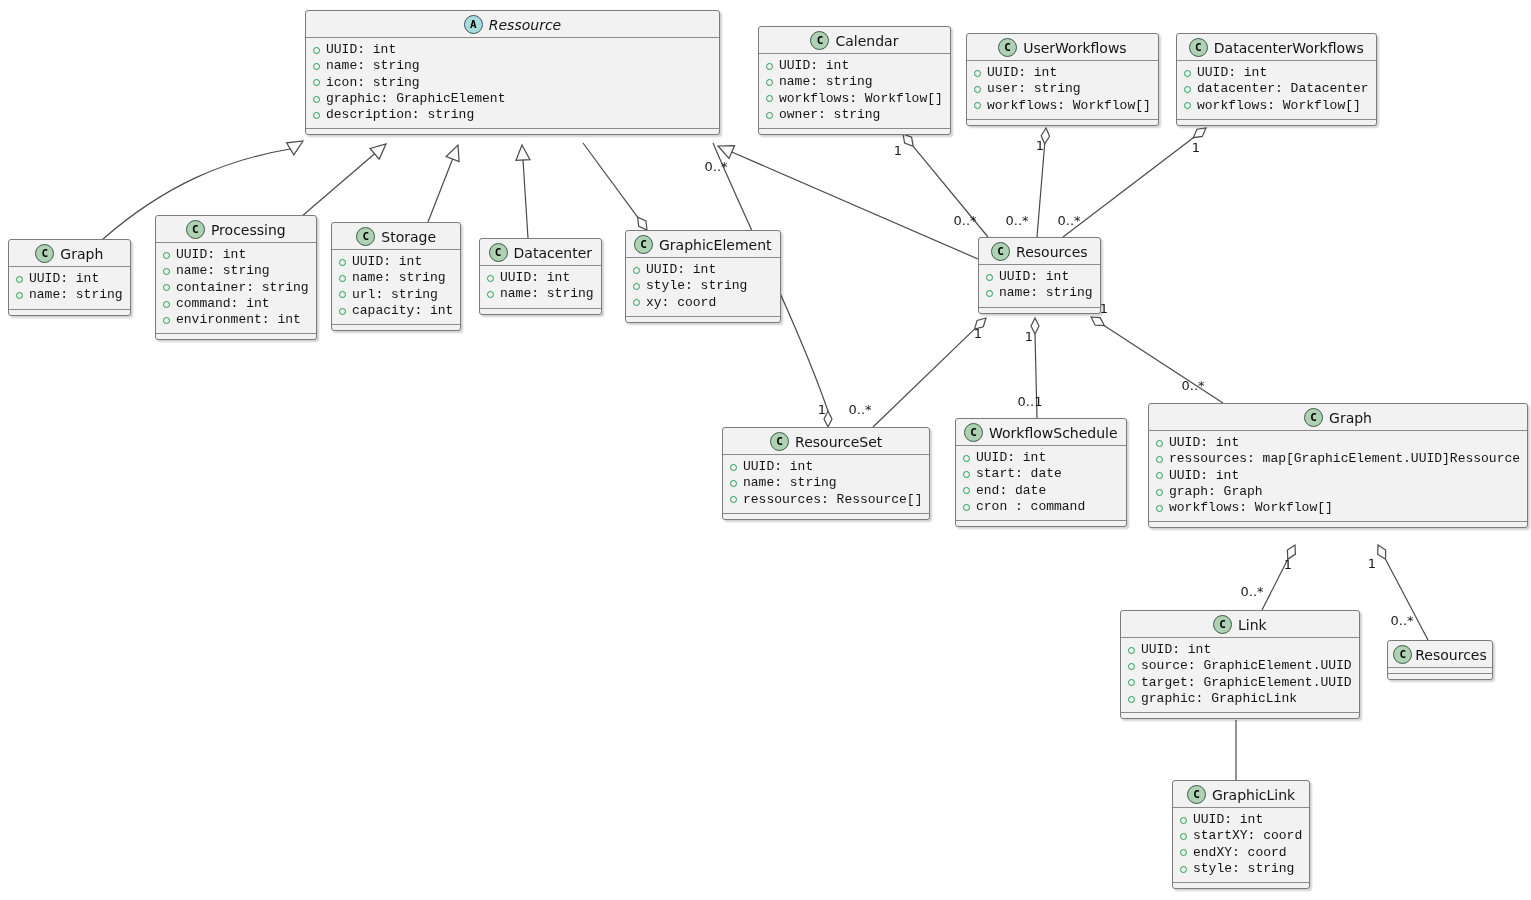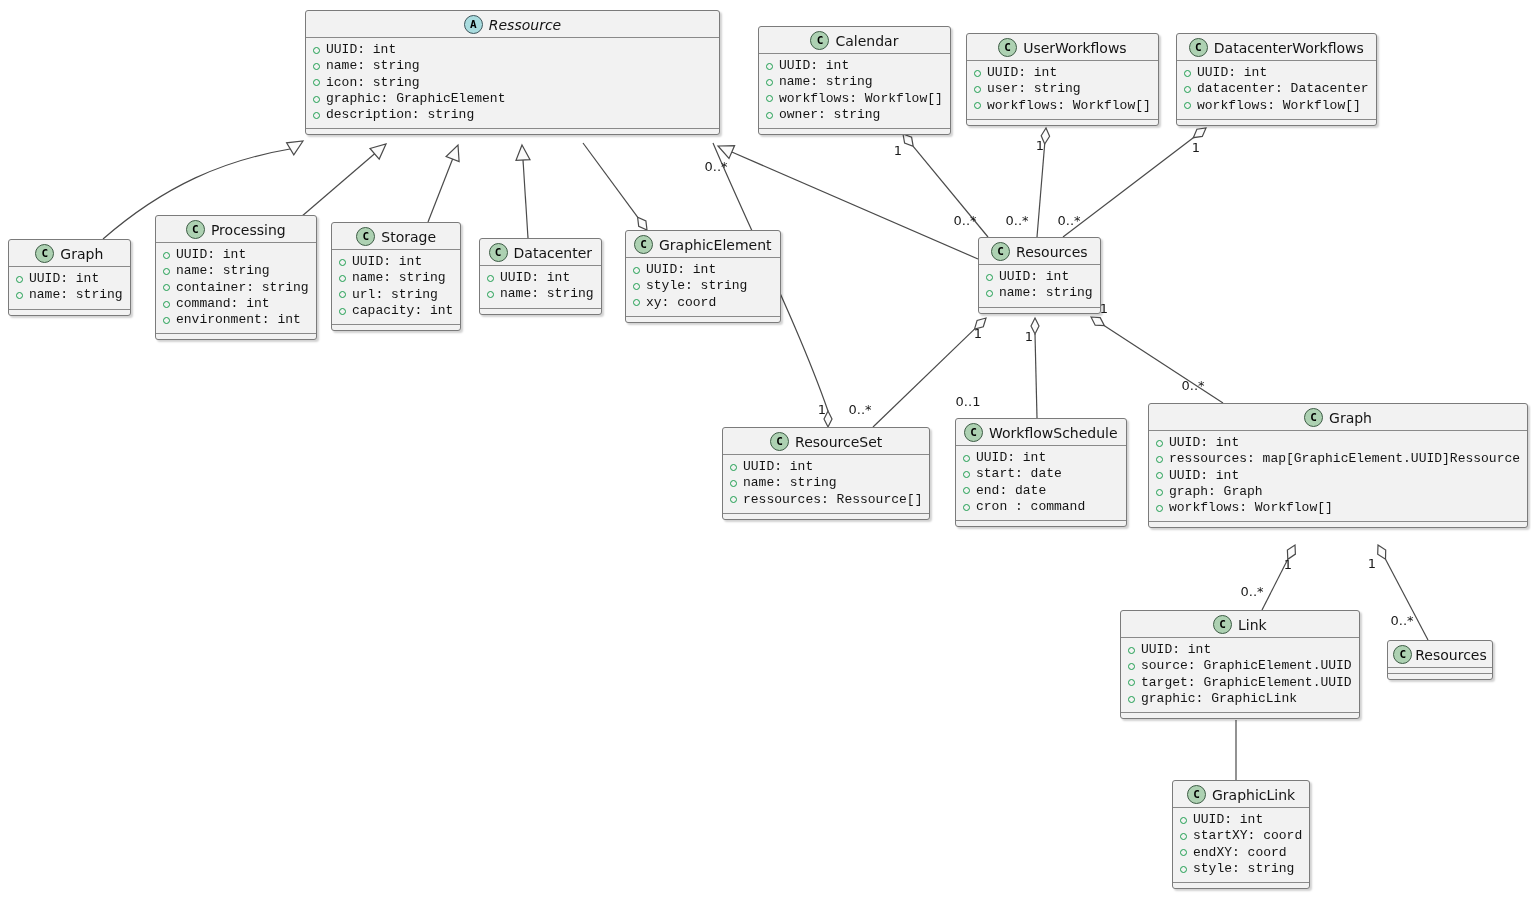--- a/index.html
+++ b/index.html
@@ -472,21 +472,21 @@
   <div class="mlabel" style="left:1040px; top:146px;">1</div>
   <div class="mlabel" style="left:1017px; top:221px;">0..*</div>
 
   <div class="mlabel" style="left:1196px; top:148px;">1</div>
   <div class="mlabel" style="left:1069px; top:221px;">0..*</div>
 
   <div class="mlabel" style="left:978px; top:334px;">1</div>
   <div class="mlabel" style="left:860px; top:410px;">0..*</div>
 
   <div class="mlabel" style="left:1029px; top:337px;">1</div>
-  <div class="mlabel" style="left:968px; top:402px;">0..1</div>
+  <div class="mlabel" style="left:1030px; top:402px;">0..1</div>
 
   <div class="mlabel" style="left:1104px; top:309px;">1</div>
   <div class="mlabel" style="left:1193px; top:386px;">0..*</div>
 
   <div class="mlabel" style="left:1288px; top:565px;">1</div>
   <div class="mlabel" style="left:1252px; top:592px;">0..*</div>
 
   <div class="mlabel" style="left:1372px; top:564px;">1</div>
   <div class="mlabel" style="left:1402px; top:621px;">0..*</div>
 

